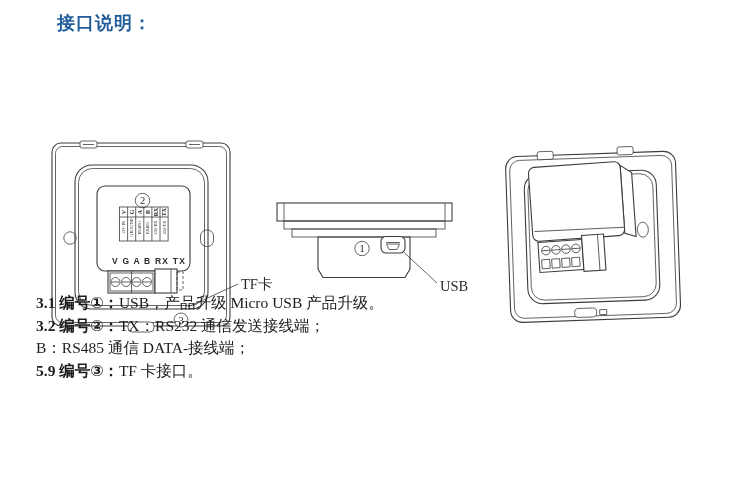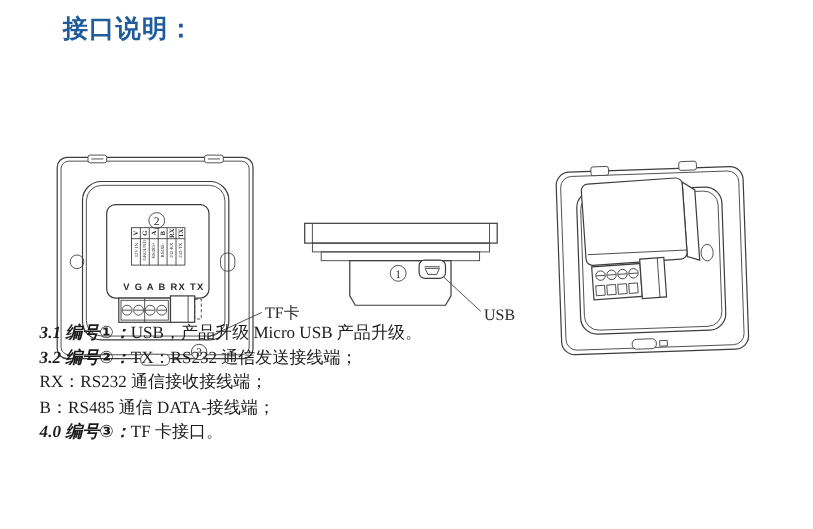--- a/index.html
+++ b/index.html
@@ -7,21 +7,21 @@
     position:relative;
     width:739px;height:481px;
     background:#ffffff;
     overflow:hidden;
     font-family:"Liberation Serif","DejaVu Serif","DejaVu Sans",serif;
     color:#1c1c1c;
   }
   .title{
     position:absolute;left:57px;top:11px;margin:0;
     font-family:"Liberation Sans","DejaVu Sans",sans-serif;
-    font-size:23px;font-weight:700;color:#1f5c99;letter-spacing:1px;
+    font-size:18px;font-weight:700;color:#1f5c99;letter-spacing:1px;
   }
   .figures{position:absolute;left:0;top:60px;width:739px;height:230px;}
   .fig{position:absolute;}
   .fig-back{left:40px;top:72px;}
   .fig-side{left:270px;top:135px;}
   .fig-persp{left:490px;top:80px;}
   svg .ln{fill:none;stroke:#3d3d3d;stroke-width:1.1;}
   svg .ln2{fill:none;stroke:#3d3d3d;stroke-width:0.8;}
   svg .wh{fill:#ffffff;stroke:#3d3d3d;stroke-width:1.1;}
   svg .wh2{fill:#ffffff;stroke:#3d3d3d;stroke-width:0.8;}
@@ -29,21 +29,21 @@
   .pinhead{font-weight:bold;font-size:6px;}
   .pindesc{font-size:4.3px;}
   .pinrow{font-family:"Liberation Sans","DejaVu Sans",sans-serif;font-weight:bold;font-size:8.5px;letter-spacing:1.2px;}
   .callout{font-size:10.5px;}
   .figlabel{font-size:14.5px;}
   .notes{
     position:absolute;left:36px;top:292px;width:560px;
     font-size:15.5px;line-height:22.6px;white-space:nowrap;
   }
   .notes p{margin:0;}
-  .notes b{font-weight:700;font-style:italic;}
+  .notes b{font-weight:700;}
 </style>
 </head>
 <body>
 
 <div class="page">
 
   <h1 class="title">接口说明：</h1>
 
   <div class="figures">
 
@@ -193,18 +193,17 @@
           <rect class="wh2" x="82" y="168" width="22" height="9" rx="4"></rect>
           <rect class="ln2" x="107" y="170" width="7" height="5"></rect>
         </g>
       </g>
     </svg>
   </div>
 
   <div class="notes">
     <p><b>3.1 编号①：</b><span>USB，产品升级 Micro USB 产品升级。</span></p>
     <p><b>3.2 编号②：</b><span>TX：RS232 通信发送接线端；</span></p>
-    <p><b></b><span>RX：RS232 通信接收接线端；</span></p>
     <p><b></b><span>B：RS485 通信 DATA-接线端；</span></p>
-    <p><b>4.0 编号③：</b><span>TF 卡接口。</span></p>
+    <p><b>5.9 编号③：</b><span>TF 卡接口。</span></p>
   </div>
 
 </div>
 
 </body></html>

